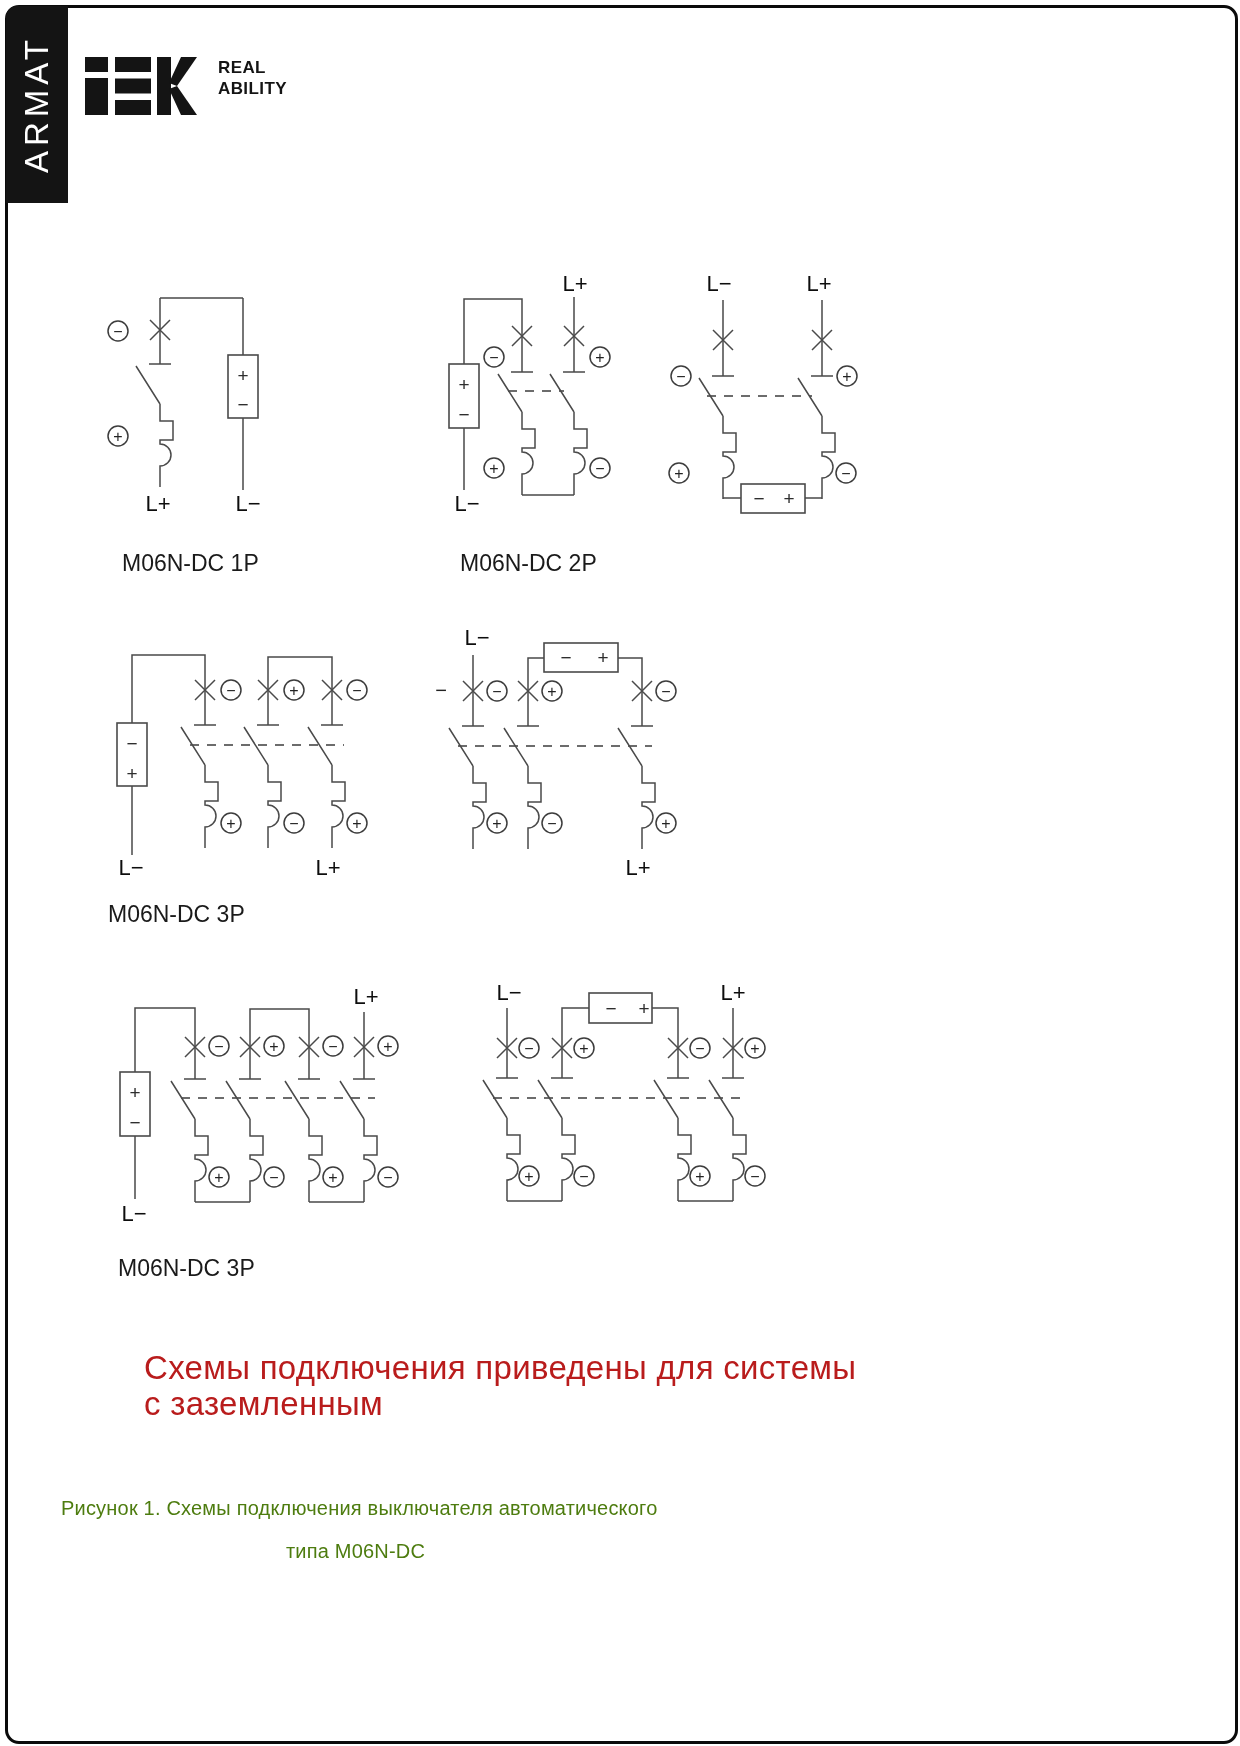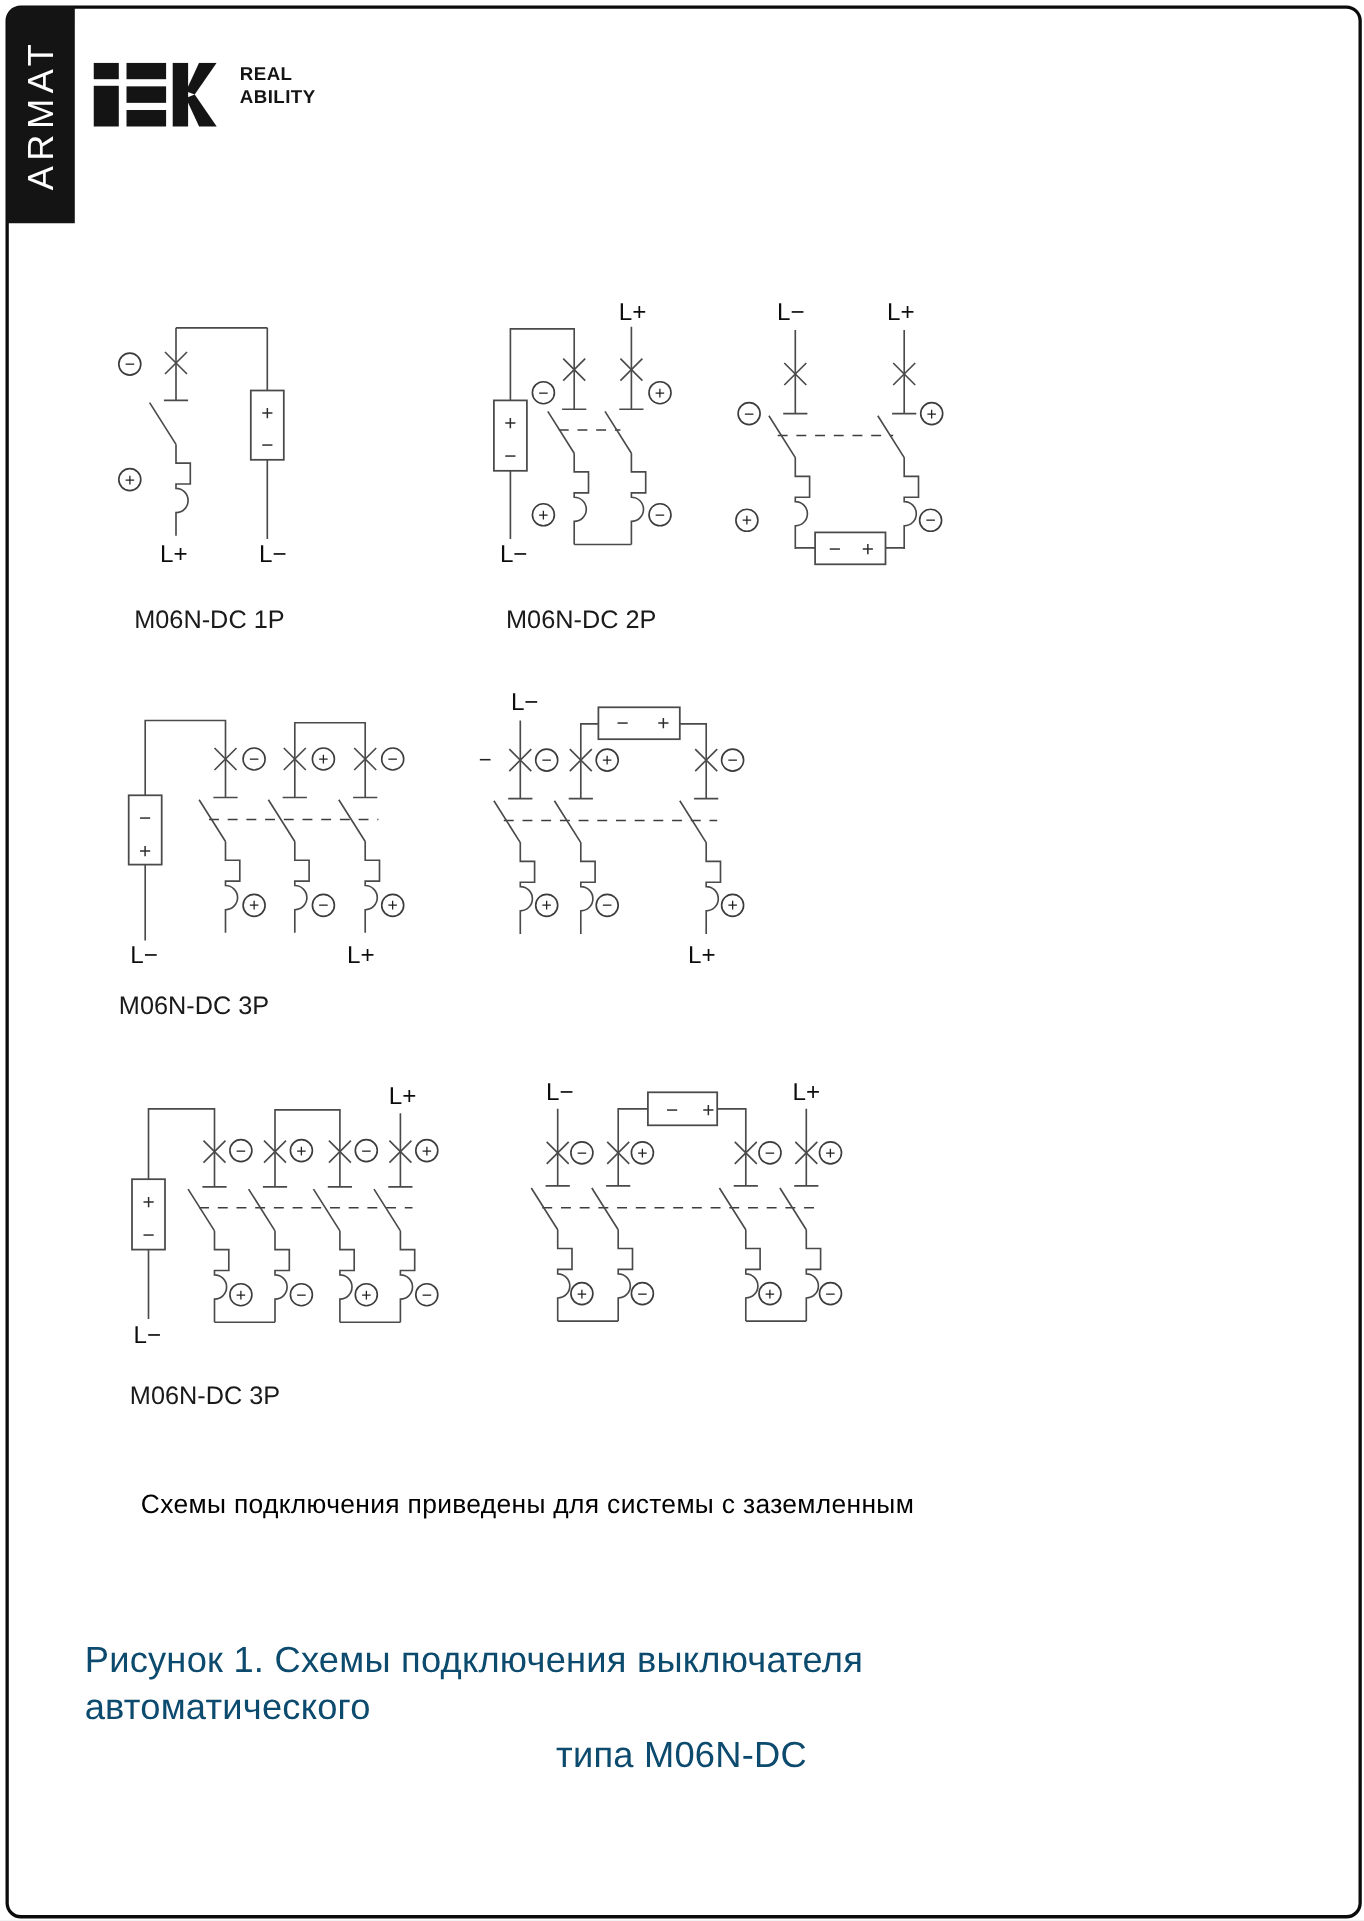--- a/index.html
+++ b/index.html
@@ -18,26 +18,26 @@
   .dash{fill:none;stroke:#3d3d3d;stroke-width:1.4;stroke-dasharray:9 8;}
   .bat{fill:none;stroke:#4a4a4a;stroke-width:1.6;}
   .mk circle{fill:none;stroke:#3c3c3c;stroke-width:1.5;}
   .mk text{font-family:"Liberation Sans",sans-serif;font-size:16px;text-anchor:middle;fill:#222;}
   .lbl{font-family:"Liberation Sans",sans-serif;font-size:22px;fill:#0d0d0d;text-anchor:middle;}
   .bsign{font-family:"Liberation Sans",sans-serif;font-size:19px;text-anchor:middle;fill:#2e2e2e;}
   .lone{font-family:"Liberation Sans",sans-serif;font-size:20px;text-anchor:middle;fill:#222;}
   .cap{font-family:"Liberation Sans",sans-serif;font-size:23px;fill:#1a1a1a;}
   .tag{font-family:"Liberation Sans",sans-serif;font-size:17px;font-weight:bold;fill:#141414;letter-spacing:.4px;}
   
-  .notes{position:absolute;left:76px;top:1350px;width:790px;font-size:24px;line-height:36px;
-         color:#000000;letter-spacing:.3px;}
+  .notes{position:absolute;left:92px;top:1350px;width:790px;font-size:33px;line-height:36px;
+         color:#b91c1c;letter-spacing:.3px;}
   .notes .indent{padding-left:52px;}
-  .figure{position:absolute;left:77px;top:1487px;width:860px;font-size:33px;line-height:43px;
-          color:#0c4a6e;letter-spacing:.2px;}
-  .figure .l2{padding-left:225px;text-align:center;}
+  .figure{position:absolute;left:61px;top:1487px;width:860px;font-size:20px;line-height:43px;
+          color:#4d7c0f;letter-spacing:.2px;}
+  .figure .l2{padding-left:225px;}
 </style>
 </head>
 <body>
 
 <div class="page">
   <div class="frame"></div>
 
   <div class="banner">
     <span>ARMAT</span>
   </div>

